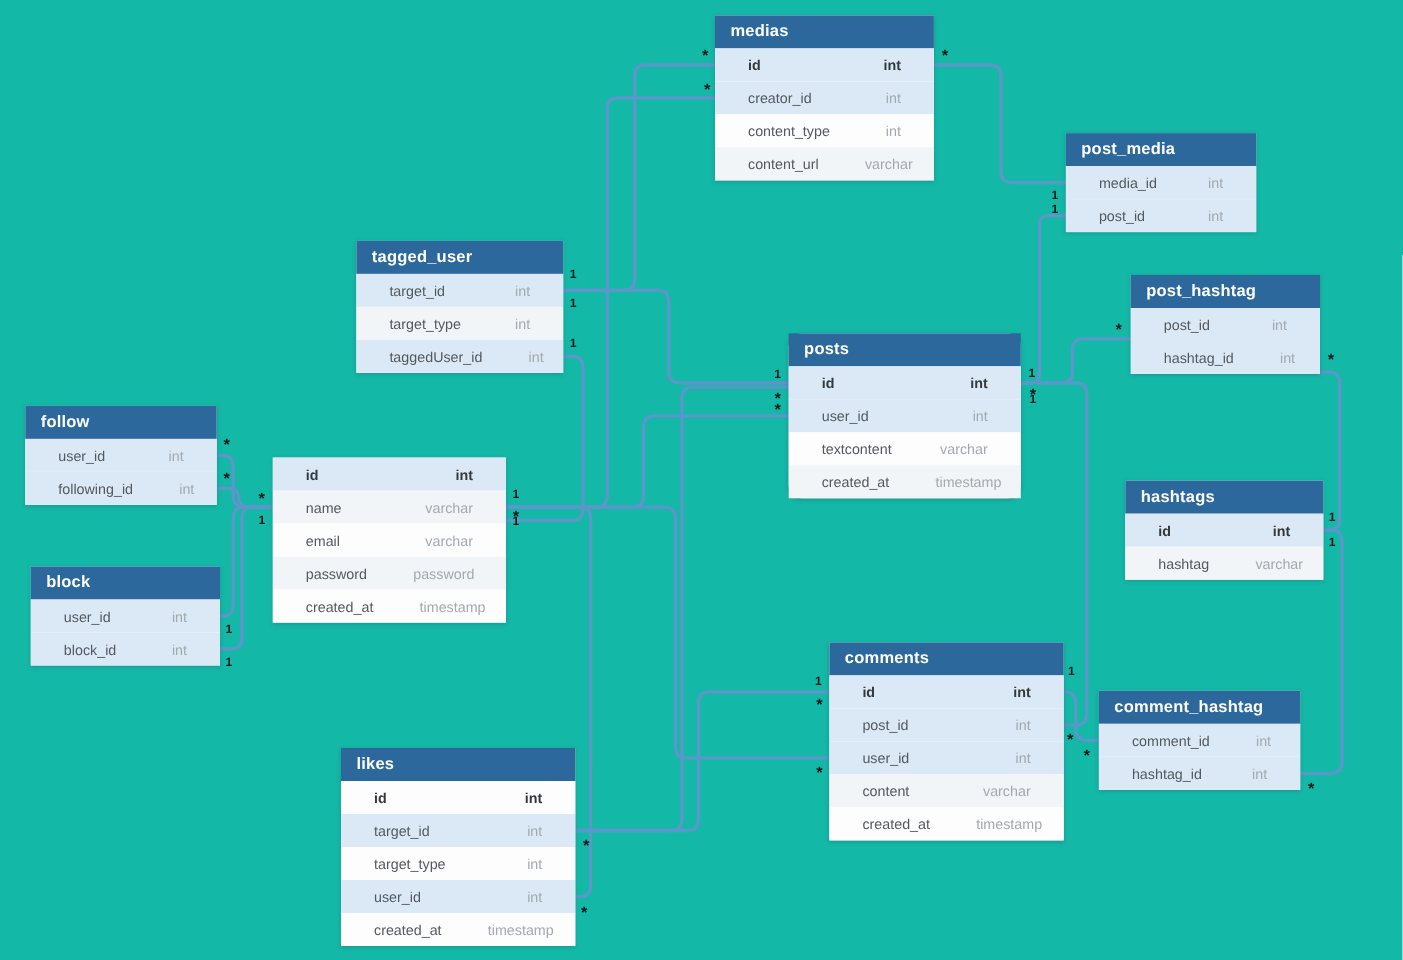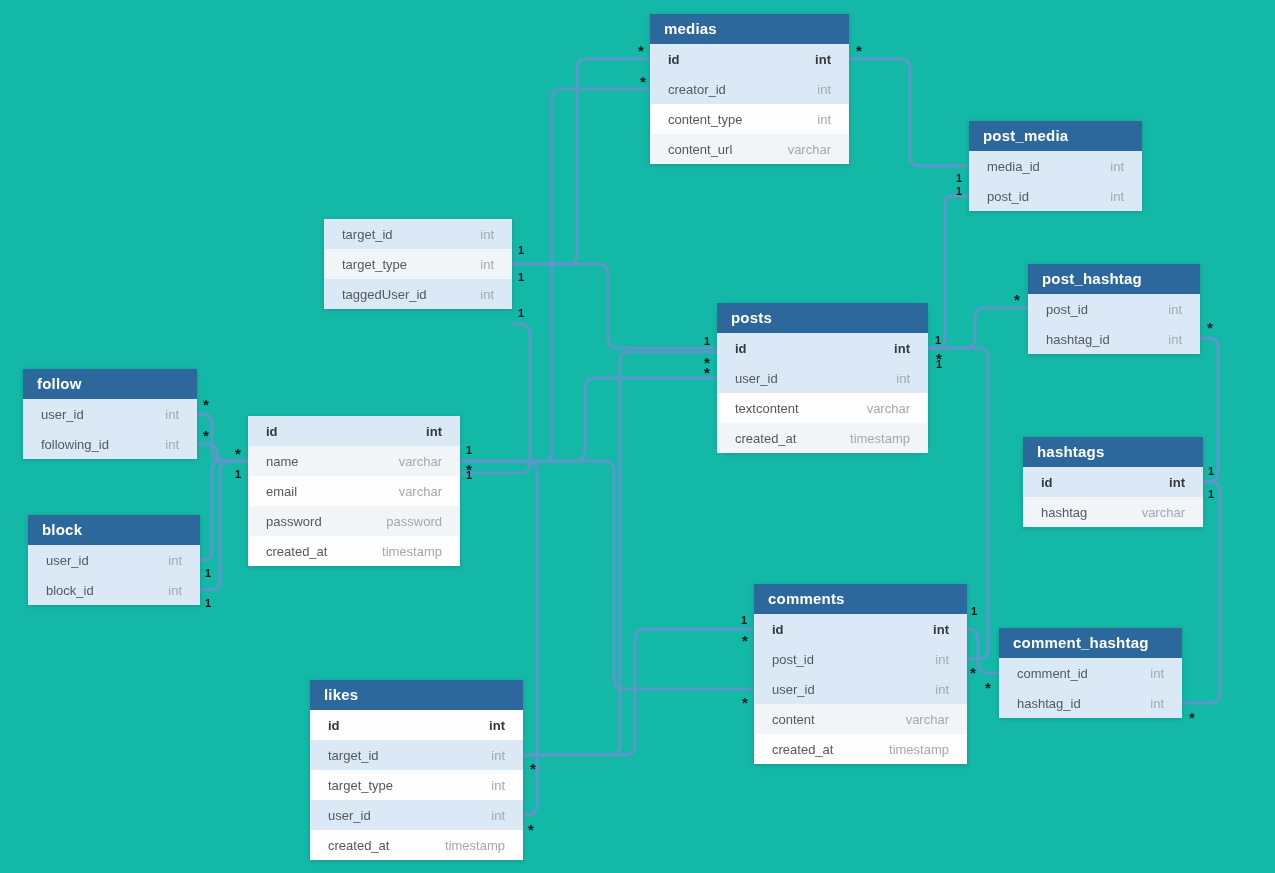--- a/index.html
+++ b/index.html
@@ -4,21 +4,21 @@
 <style>
   html,body{margin:0;padding:0;background:#fafbfc;}
   body{font-family:"Liberation Sans","DejaVu Sans",sans-serif;}
   .canvas{position:relative;width:1275px;height:873px;background:#14b8a6;overflow:hidden;}
   svg.edges{position:absolute;left:0;top:0;z-index:1;}
   .edge{fill:none;stroke-width:3px;}
   .table{position:absolute;z-index:2;background:#ffffff;box-shadow:0 1px 4px rgba(40,60,90,.28);}
   .thead{height:30px;line-height:30px;padding:0 14px;font-size:15px;font-weight:700;color:#fff;
          white-space:nowrap;letter-spacing:.2px;cursor:move;}
   .row{height:30px;display:flex;align-items:center;justify-content:space-between;
-       padding:0 18px;font-size:13px;white-space:nowrap;gap:24px;}
+       padding:0 30px;font-size:13px;white-space:nowrap;gap:24px;}
   .cname{color:#54595f;}
   .ctype{color:#a3a9af;padding-left:18px;}
   .row.pk .cname,.row.pk .ctype{font-weight:700;color:#33383d;}
   .card-label{position:absolute;z-index:3;font-size:11px;font-weight:700;color:#15181b;
               transform:translate(-50%,-50%);line-height:1;}
   .card-label.star{font-size:15px;transform:translate(-50%,-32%);}
 </style>
 </head>
 <body>
 
@@ -70,20 +70,21 @@
         <div class="row" style="background: rgb(219, 233, 246);">
           <span class="cname">media_id</span>
           <span class="ctype">int</span>
         </div>
         <div class="row" style="background: rgb(219, 233, 246);">
           <span class="cname">post_id</span>
           <span class="ctype">int</span>
         </div>
       </div>
       <div class="table" style="left: 324px; top: 219px; width: 188px;">
+        <div class="thead" style="background: rgb(45, 104, 156); color: rgb(255, 255, 255);">tagged_user</div>
         <div class="row" style="background: rgb(219, 233, 246);">
           <span class="cname">target_id</span>
           <span class="ctype">int</span>
         </div>
         <div class="row" style="background: rgb(241, 245, 248);">
           <span class="cname">target_type</span>
           <span class="ctype">int</span>
         </div>
         <div class="row" style="background: rgb(219, 233, 246);">
           <span class="cname">taggedUser_id</span>
@@ -102,21 +103,21 @@
         </div>
         <div class="row" style="background: rgb(253, 253, 254);">
           <span class="cname">textcontent</span>
           <span class="ctype">varchar</span>
         </div>
         <div class="row" style="background: rgb(241, 245, 248);">
           <span class="cname">created_at</span>
           <span class="ctype">timestamp</span>
         </div>
       </div>
-      <div class="table" style="left: 1028px; top: 264px; width: 172px;">
+      <div class="table" style="left: 1028px; top: 250px; width: 172px;">
         <div class="thead" style="background: rgb(45, 104, 156); color: rgb(255, 255, 255);">post_hashtag</div>
         <div class="row" style="background: rgb(219, 233, 246);">
           <span class="cname">post_id</span>
           <span class="ctype">int</span>
         </div>
         <div class="row" style="background: rgb(219, 233, 246);">
           <span class="cname">hashtag_id</span>
           <span class="ctype">int</span>
         </div>
       </div>

